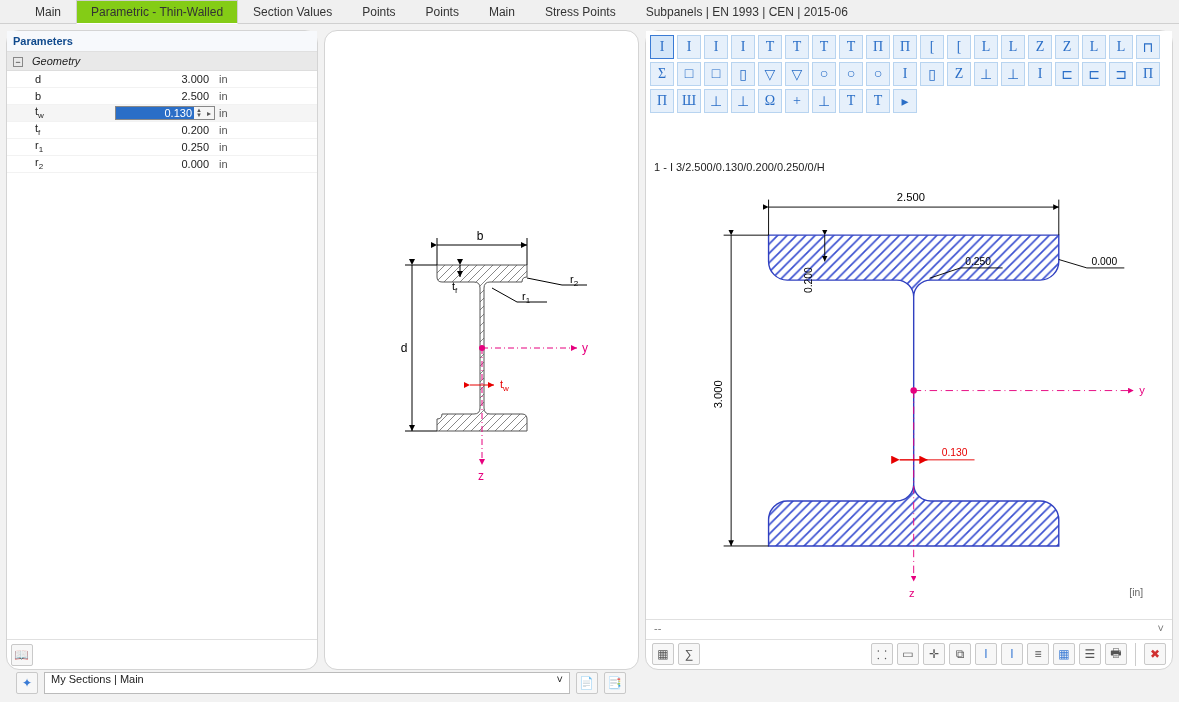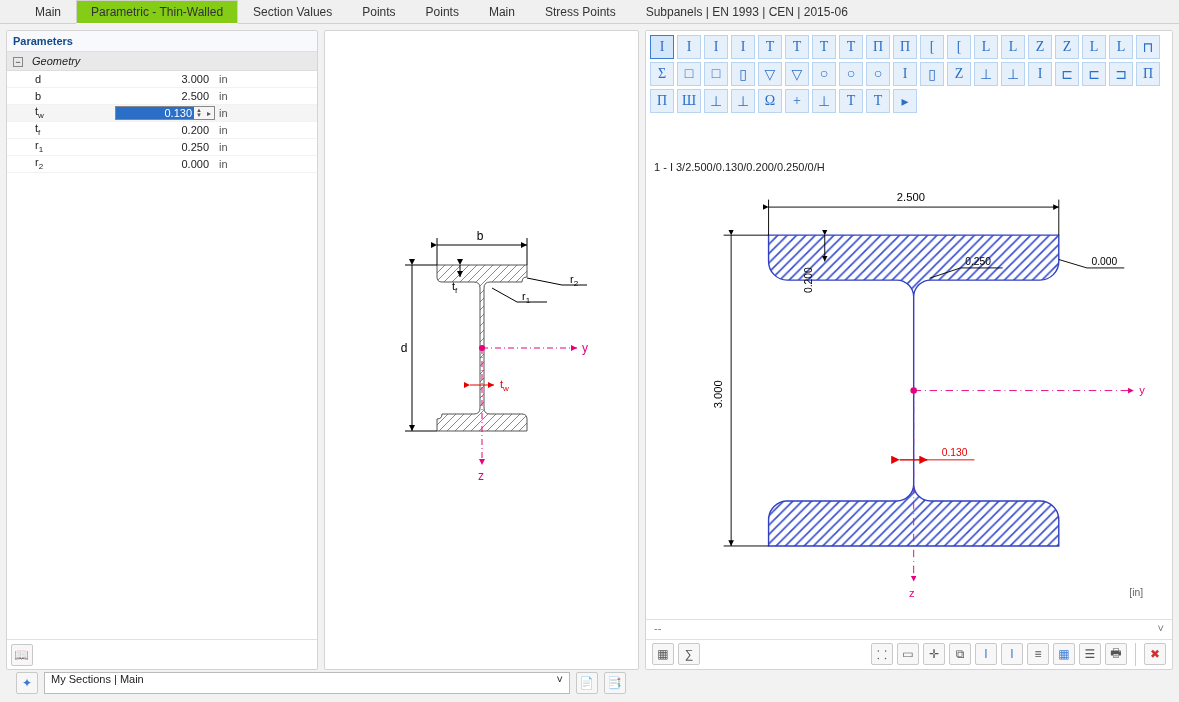--- a/index.html
+++ b/index.html
@@ -1,21 +1,21 @@
 <!DOCTYPE html>
 <html><head>
 <meta charset="utf-8">
 <style>
   * { box-sizing: border-box; margin: 0; padding: 0; }
   body { font-family: "Segoe UI", Tahoma, sans-serif; font-size: 11px; background: #f2f2f2; width: 1179px; height: 702px; overflow: hidden; position: relative; color: #222; }
   .tabs { display:flex; background:#f0f0f0; border-bottom:1px solid #d0d0d0; height:24px; align-items:stretch; padding-left:20px; }
   .tab { padding:4px 14px; font-size:12px; color:#333; cursor:pointer; border:1px solid transparent; }
   .tab.active { background:#84cc16; border:1px solid #d0d0d0; border-bottom:1px solid #fff; margin-bottom:-1px; }
   .content { display:flex; height:calc(100% - 50px); gap:6px; padding:6px; }
-  .panel { background:#fff; border:1px solid #d4d4d4; border-radius:2px; display:flex; flex-direction:column; position:relative;}
+  .panel { background:#fff; border:1px solid #d4d4d4; border-radius:13px; display:flex; flex-direction:column; position:relative;}
   .left { width:312px; }
   .mid  { width:315px; }
   .right{ flex:1; }
   .hdr  { padding:4px 6px; color:#104a8d; font-weight:bold; background:#f7f9fc; border-bottom:1px solid #e0e0e0;}
   .geo-hdr { background:#e9e9e9; padding:3px 6px; border-bottom:1px solid #ddd;font-style:italic; }
   .geo-hdr span.tree { display:inline-block; width:10px; height:10px; border:1px solid #888; text-align:center; line-height:8px; font-size:9px; margin-right:6px; cursor:pointer;}
   .grid-row { display:flex; align-items:center; height:17px; padding-left:28px; border-bottom:1px solid #f2f2f2;}
   .grid-row.sel { background:#f5f5f5;}
   .pname { width:80px; }
   sub { font-size:8px; }

